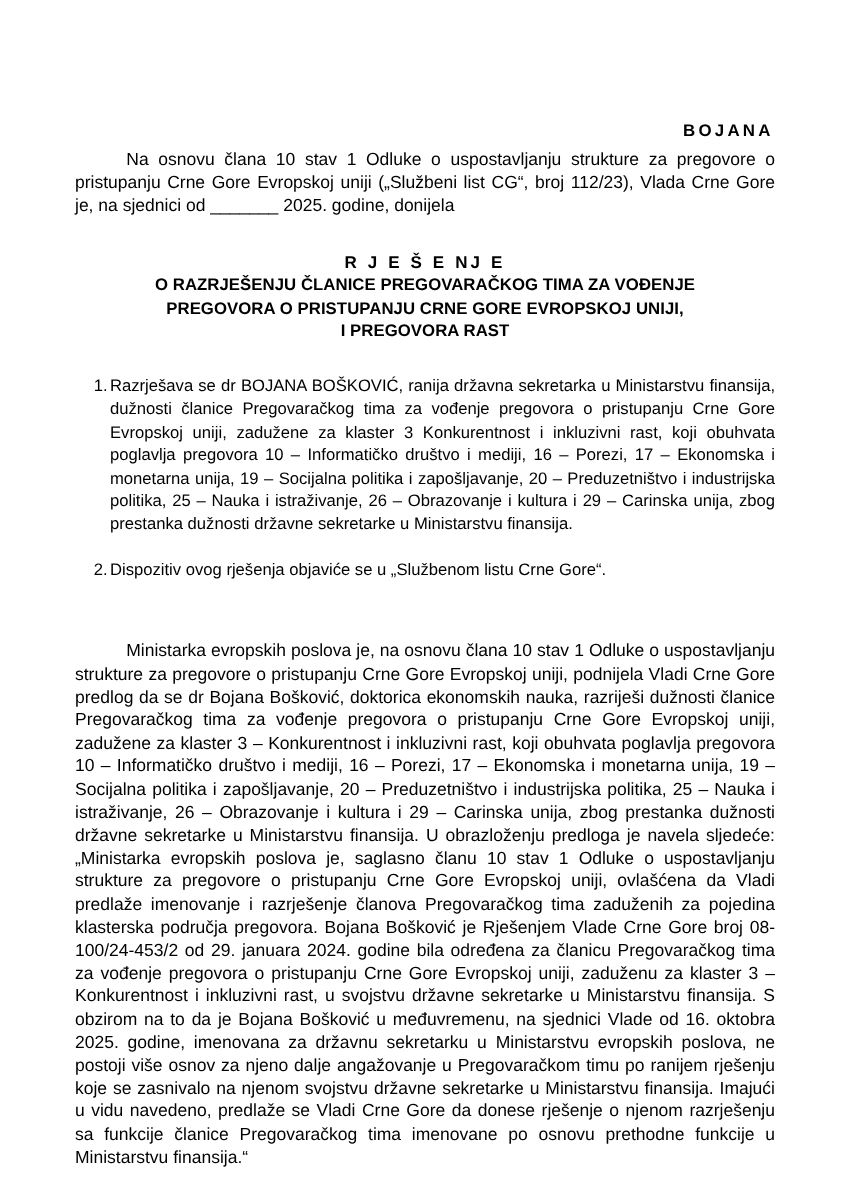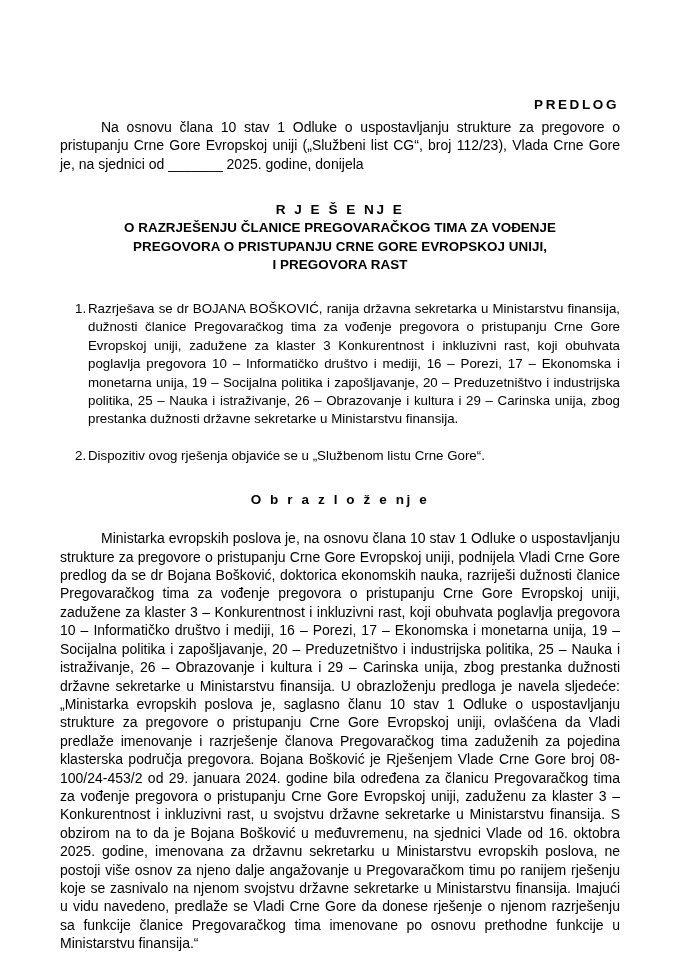--- a/index.html
+++ b/index.html
@@ -107,21 +107,21 @@
   .gap-22 { height: 22px; }
   .gap-26 { height: 26px; }
 </style>
 </head>
 <body>
 
 <div class="page">
 
   <div class="spacer-top"></div>
 
-  <div class="predlog">PREDLOG</div>
+  <div class="predlog">BOJANA</div>
 
   <p class="para indent">Na osnovu člana 10 stav 1 Odluke o uspostavljanju strukture za pregovore o pristupanju Crne Gore Evropskoj uniji („Službeni list CG“, broj 112/23), Vlada Crne Gore je, na sjednici od _______ 2025. godine, donijela</p>
 
   <div class="gap-22"></div>
 
   <div class="title-block">
     <div class="title-rjesenje">R J E Š E NJ E</div>
     <div class="title-line">O RAZRJEŠENJU ČLANICE PREGOVARAČKOG TIMA ZA VOĐENJE</div>
     <div class="title-line">PREGOVORA O PRISTUPANJU CRNE GORE EVROPSKOJ UNIJI,</div>
     <div class="title-line">I PREGOVORA RAST</div>
@@ -140,19 +140,18 @@
 
   <div class="num-item">
     <div class="num">2.</div>
     <div class="num-body">
       <span>Dispozitiv ovog rješenja objaviće se u „Službenom listu Crne Gore“.</span>
     </div>
   </div>
 
   <div class="gap-26"></div>
 
-  <div class="obrazlozenje">O b r a z l o ž e nj e</div>
 
   <div class="gap-20"></div>
 
   <p class="para indent">Ministarka evropskih poslova je, na osnovu člana 10 stav 1 Odluke o uspostavljanju strukture za pregovore o pristupanju Crne Gore Evropskoj uniji, podnijela Vladi Crne Gore predlog da se dr Bojana Bošković, doktorica ekonomskih nauka, razriješi dužnosti članice Pregovaračkog tima za vođenje pregovora o pristupanju Crne Gore Evropskoj uniji, zadužene za klaster 3 – Konkurentnost i inkluzivni rast, koji obuhvata poglavlja pregovora 10 – Informatičko društvo i mediji, 16 –  Porezi, 17 –  Ekonomska i monetarna unija, 19 – Socijalna politika i zapošljavanje, 20 –  Preduzetništvo i industrijska politika, 25 – Nauka i istraživanje, 26 – Obrazovanje i kultura i 29 – Carinska unija, zbog prestanka dužnosti državne sekretarke u Ministarstvu finansija. U obrazloženju predloga je navela sljedeće: „Ministarka evropskih poslova je, saglasno članu 10 stav 1 Odluke o uspostavljanju strukture za pregovore o pristupanju Crne Gore Evropskoj uniji, ovlašćena da Vladi predlaže imenovanje i razrješenje članova Pregovaračkog tima zaduženih za pojedina klasterska područja pregovora. Bojana Bošković je Rješenjem Vlade Crne Gore broj 08-100/24-453/2 od 29. januara 2024. godine bila određena za članicu Pregovaračkog tima za vođenje pregovora o pristupanju Crne Gore Evropskoj uniji, zaduženu za klaster 3 – Konkurentnost i inkluzivni rast, u svojstvu državne sekretarke u Ministarstvu finansija. S obzirom na to da je Bojana Bošković u međuvremenu, na sjednici Vlade od 16. oktobra 2025. godine, imenovana za državnu sekretarku u Ministarstvu evropskih poslova, ne postoji više osnov za njeno dalje angažovanje u Pregovaračkom timu po ranijem rješenju koje se zasnivalo na njenom svojstvu državne sekretarke u Ministarstvu finansija. Imajući u vidu navedeno, predlaže se Vladi Crne Gore da donese rješenje o njenom razrješenju sa funkcije članice Pregovaračkog tima imenovane po osnovu prethodne funkcije u Ministarstvu finansija.“</p>
 
 </div>
 
 </body></html>

